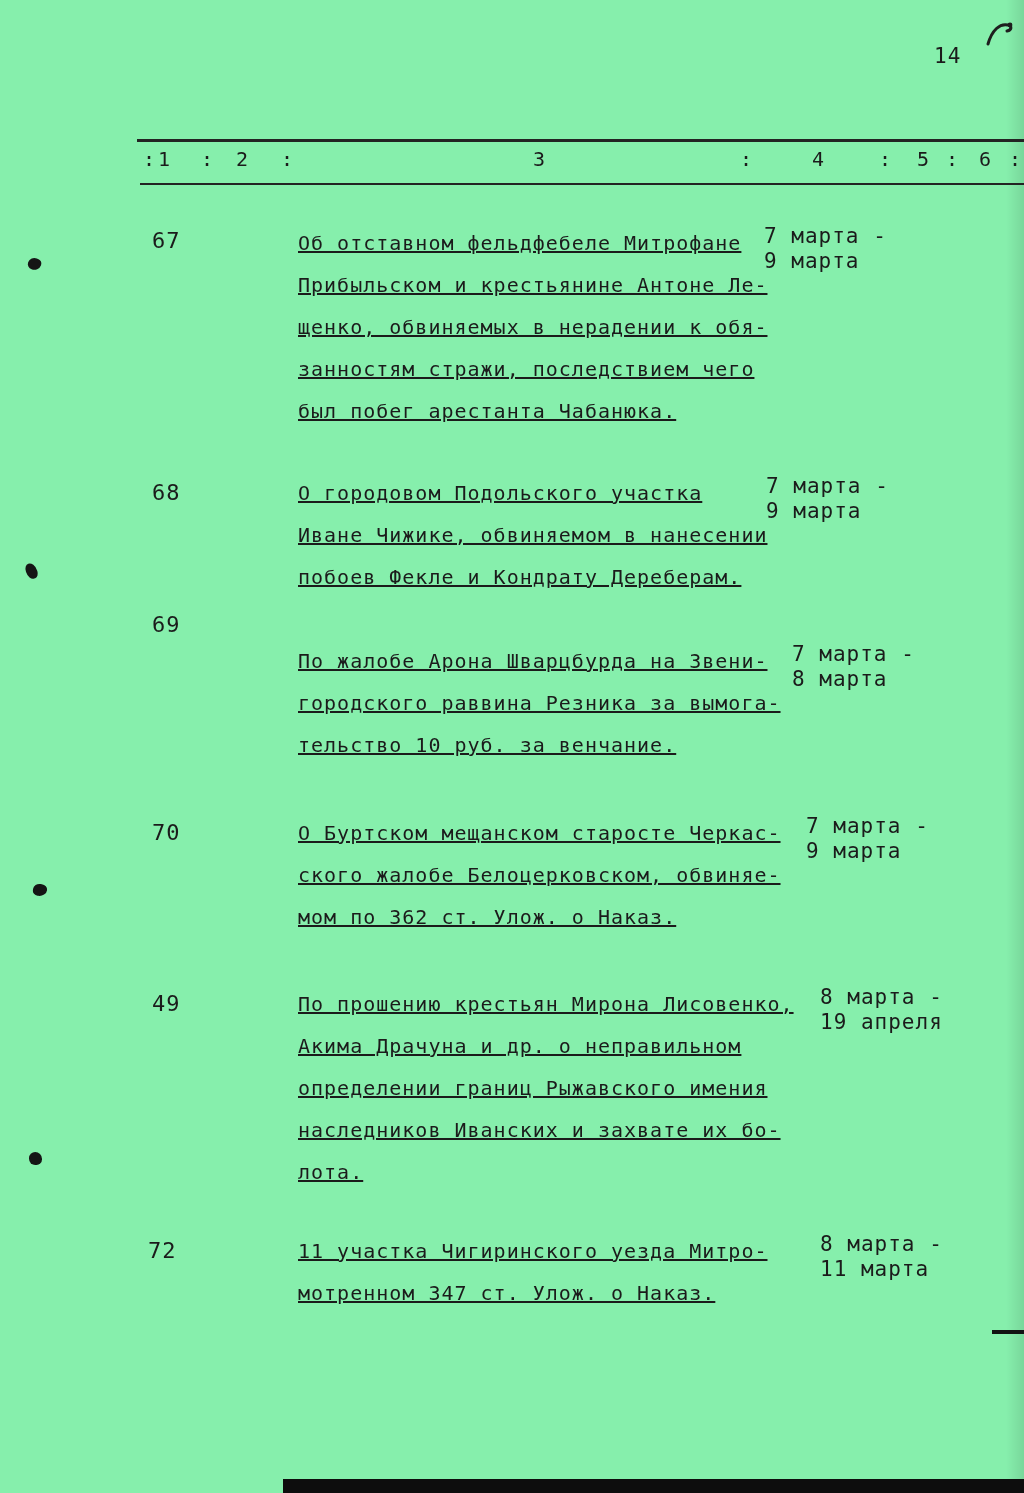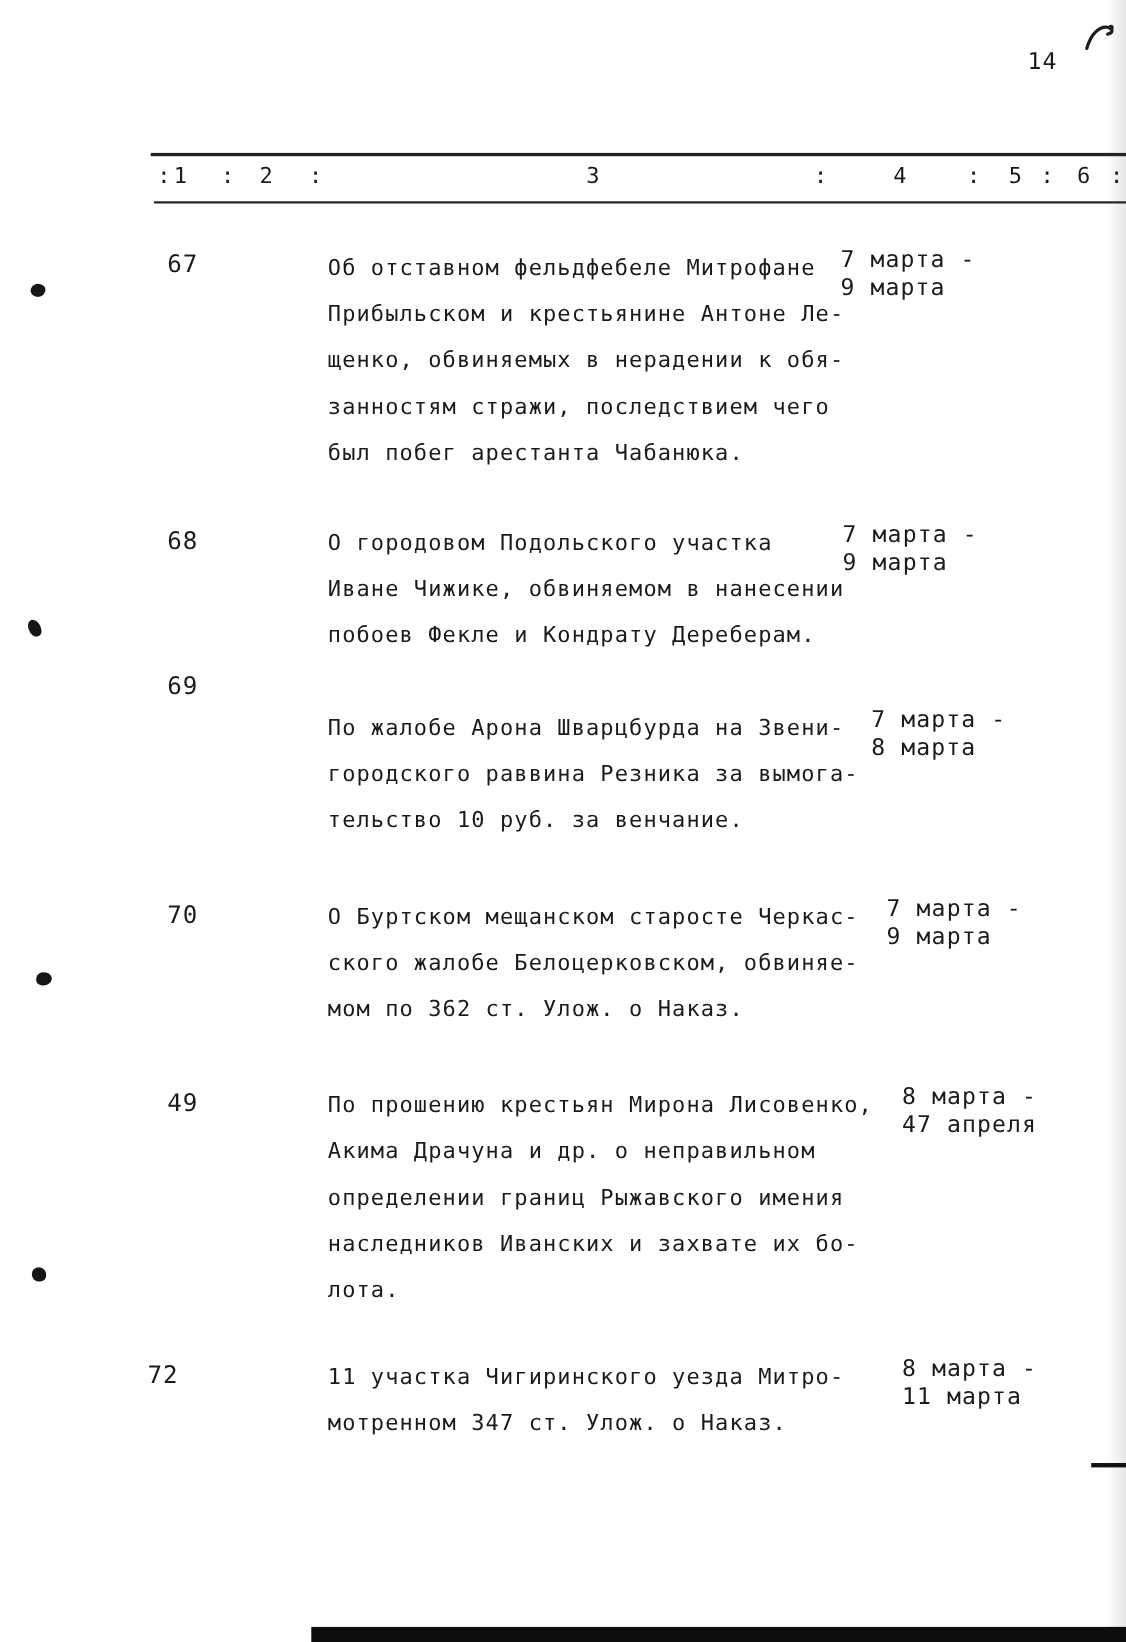--- a/index.html
+++ b/index.html
@@ -1,21 +1,21 @@
 <!DOCTYPE html>
 <html><head>
 <meta charset="utf-8">
 <style>
   * { box-sizing: border-box; }
   html, body { margin: 0; padding: 0; background: #9a9a9a; }
   .page {
     position: relative;
     width: 1024px;
     height: 1493px;
-    background: #ffffff;
+    background: #86efac;
     font-family: "DejaVu Sans Mono", "Liberation Mono", monospace;
     color: #1b1b1b;
     overflow: hidden;
   }
   .scan-shadow-right {
     position: absolute; right: 0; top: 0; width: 18px; height: 100%;
     background: linear-gradient(to right, rgba(0,0,0,0), rgba(0,0,0,0.10));
   }
   .page-number {
     position: absolute; top: 44px; left: 934px;
@@ -30,20 +30,21 @@
     font-size: 20px; letter-spacing: 1px;
   }
   .entry-number {
     position: absolute;
     font-size: 22px; letter-spacing: 1px;
   }
   .entry-text {
     position: absolute; left: 298px; width: 520px;
     font-size: 20px; line-height: 42px; letter-spacing: 1px;
     white-space: nowrap;
+    text-decoration: underline;
   }
   .entry-dates {
     position: absolute;
     font-size: 21px; line-height: 25px; letter-spacing: 1px;
     white-space: nowrap;
   }
   .blot { position: absolute; background: #151515; }
   .blot-1 { left: 28px;  top: 258px;  width: 13px; height: 12px; border-radius: 55% 40% 60% 45%; transform: rotate(20deg); }
   .blot-2 { left: 26px;  top: 563px;  width: 11px; height: 16px; border-radius: 45% 60% 40% 55%; transform: rotate(-18deg); }
   .blot-3 { left: 33px;  top: 884px;  width: 14px; height: 12px; border-radius: 50% 45% 60% 40%; transform: rotate(8deg); }
@@ -146,26 +147,26 @@
     <div class="entry-number" style="left:152px;top:991px">49</div>
     <div class="entry-text" style="top:983px">
       <div>По прошению крестьян Мирона Лисовенко,</div>
       <div>Акима Драчуна и др. о неправильном</div>
       <div>определении границ Рыжавского имения</div>
       <div>наследников Иванских и захвате их бо-</div>
       <div>лота.</div>
     </div>
     <div class="entry-dates" style="left:820px;top:985px">
       <div>8 марта -</div>
-      <div>47 апреля</div>
+      <div>19 апреля</div>
     </div>
   </section>
 
   <section>
-    <div class="entry-number" style="left:134px;top:1238px">72</div>
+    <div class="entry-number" style="left:148px;top:1238px">72</div>
     <div class="entry-text" style="top:1230px">
       <div>11 участка Чигиринского уезда Митро-</div>
       <div>мотренном 347 ст. Улож. о Наказ.</div>
     </div>
     <div class="entry-dates" style="left:820px;top:1232px">
       <div>8 марта -</div>
       <div>11 марта</div>
     </div>
   </section>
 

